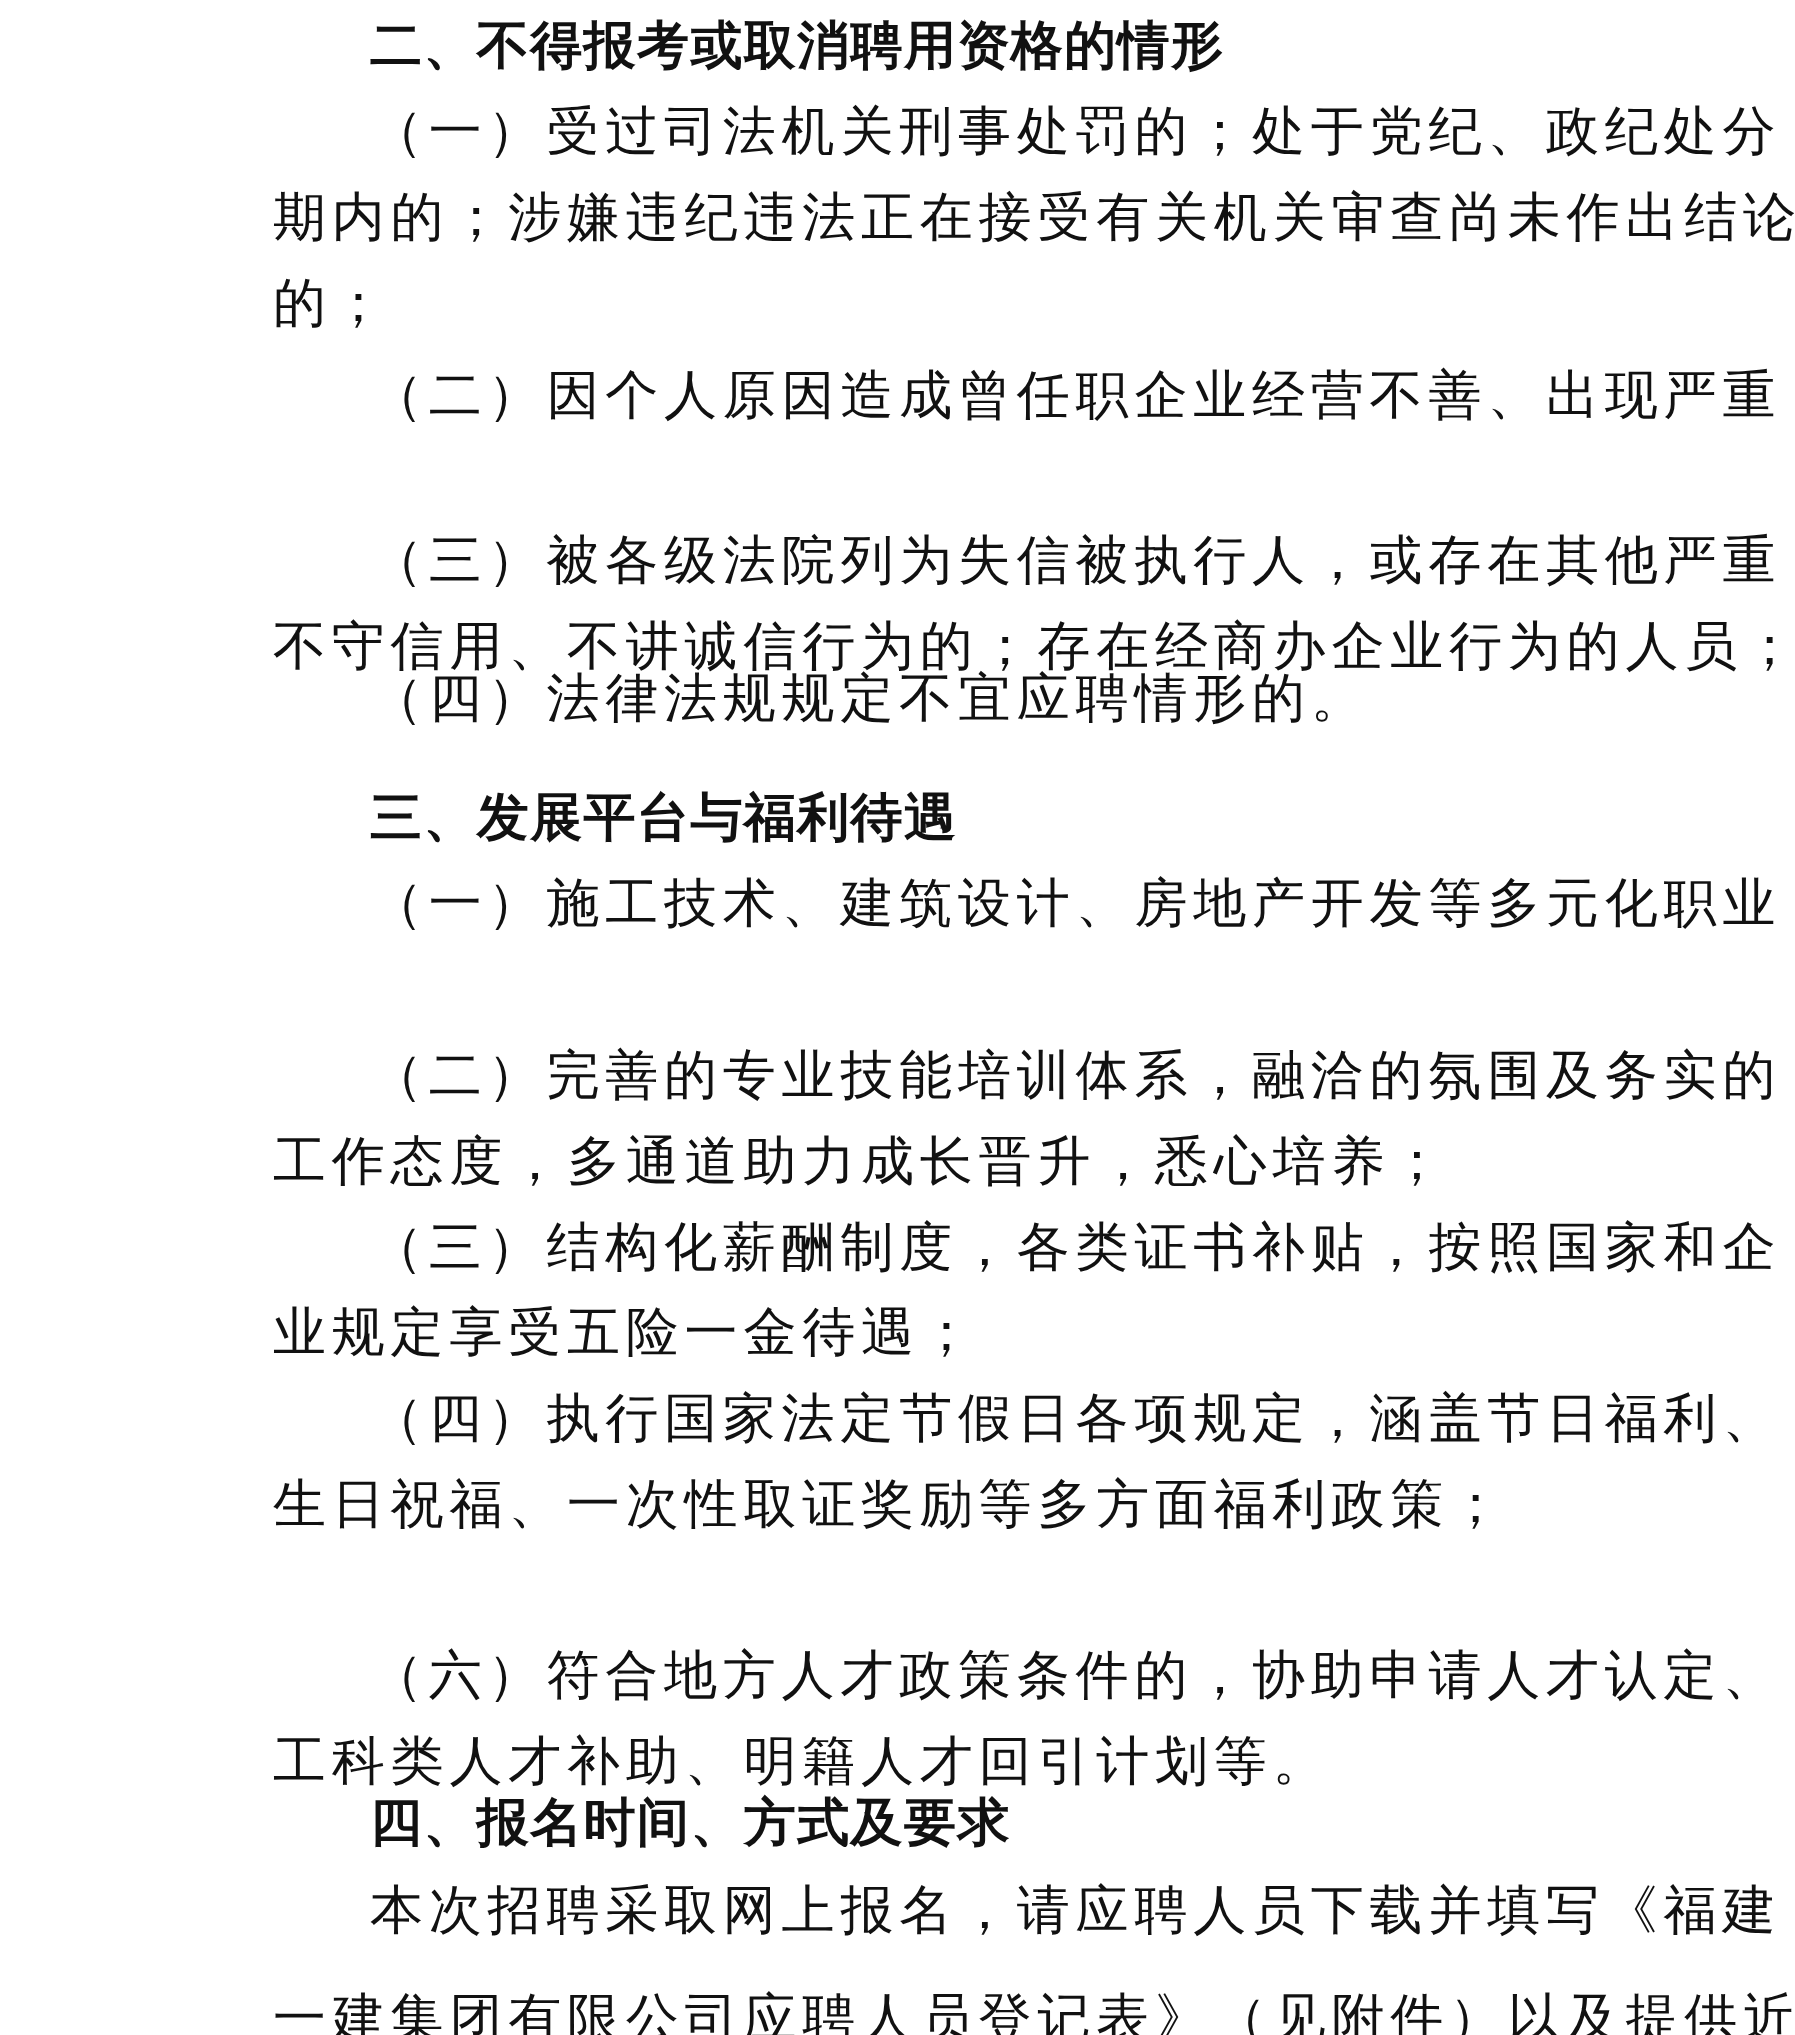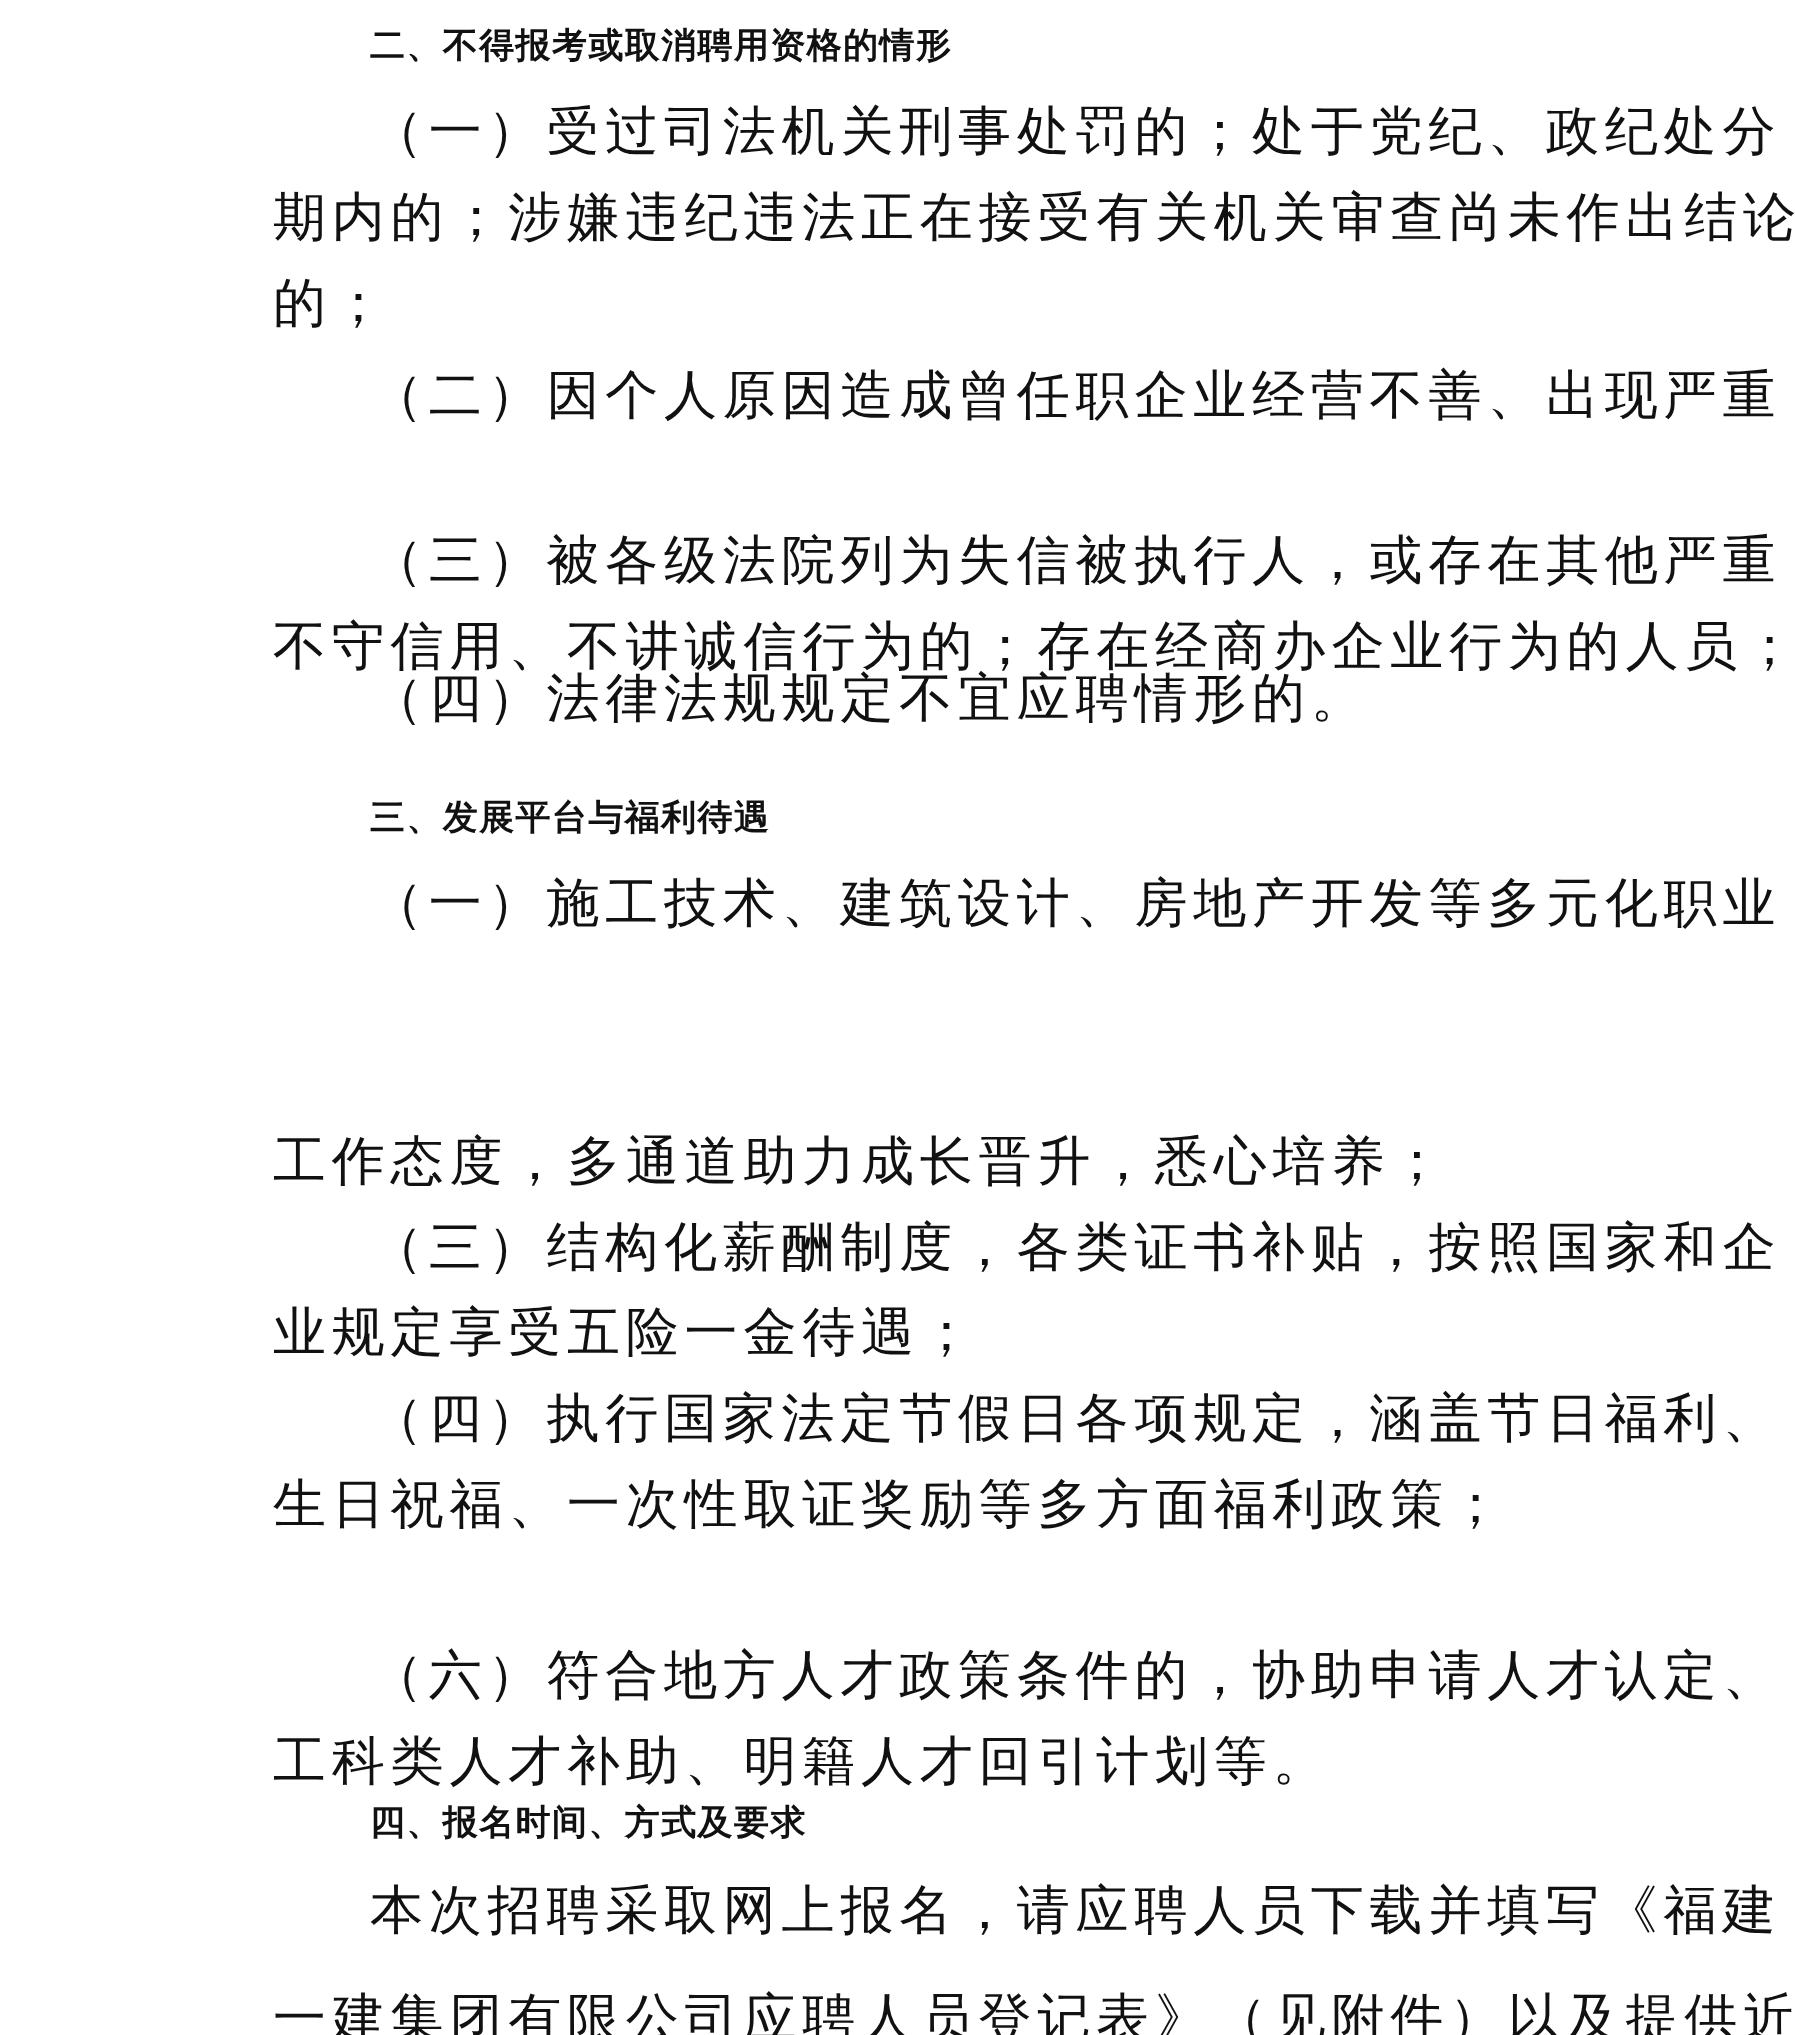--- a/index.html
+++ b/index.html
@@ -8,38 +8,39 @@
   .line {
     position:absolute; left:273px; width:1254px;
     height:85px; line-height:85px;
     font-family:"DejaVu Serif","Liberation Serif",serif;
     font-size:53px; color:#111; white-space:nowrap;
     letter-spacing:5.8px;
   }
   .line.indent { left:370px; }
   .line.heading {
     font-family:"DejaVu Sans","Liberation Sans",sans-serif;
-    font-weight:bold; letter-spacing:1.4px; font-size:35px;
+    font-weight:bold; letter-spacing:1.4px; font-size:52px;
   }
 </style>
 </head>
 <body>
 
 <div class="page">
   <div class="line heading indent" style="top:2.9px">二、不得报考或取消聘用资格的情形</div>
   <div class="line indent" style="top:88px">（一）受过司法机关刑事处罚的；处于党纪、政纪处分</div>
   <div class="line" style="top:174px">期内的；涉嫌违纪违法正在接受有关机关审查尚未作出结论</div>
   <div class="line" style="top:260px">的；</div>
   <div class="line indent" style="top:352px">（二）因个人原因造成曾任职企业经营不善、出现严重</div>
   <div class="line indent" style="top:517px">（三）被各级法院列为失信被执行人，或存在其他严重</div>
   <div class="line" style="top:603px">不守信用、不讲诚信行为的；存在经商办企业行为的人员；</div>
   <div class="line indent" style="top:655px">（四）法律法规规定不宜应聘情形的。</div>
 
   <div class="line heading indent" style="top:775px">三、发展平台与福利待遇</div>
   <div class="line indent" style="top:860px">（一）施工技术、建筑设计、房地产开发等多元化职业</div>
+  <div class="line indent" style="top:1032px">（二）完善的专业技能培训体系，融洽的氛围及务实的</div>
   <div class="line" style="top:1118px">工作态度，多通道助力成长晋升，悉心培养；</div>
   <div class="line indent" style="top:1204px">（三）结构化薪酬制度，各类证书补贴，按照国家和企</div>
   <div class="line" style="top:1289px">业规定享受五险一金待遇；</div>
   <div class="line indent" style="top:1375px">（四）执行国家法定节假日各项规定，涵盖节日福利、</div>
   <div class="line" style="top:1461px">生日祝福、一次性取证奖励等多方面福利政策；</div>
   <div class="line indent" style="top:1632px">（六）符合地方人才政策条件的，协助申请人才认定、</div>
   <div class="line" style="top:1718px">工科类人才补助、明籍人才回引计划等。</div>
 
   <div class="line heading indent" style="top:1780px">四、报名时间、方式及要求</div>
   <div class="line indent" style="top:1867px">本次招聘采取网上报名，请应聘人员下载并填写《福建</div>

